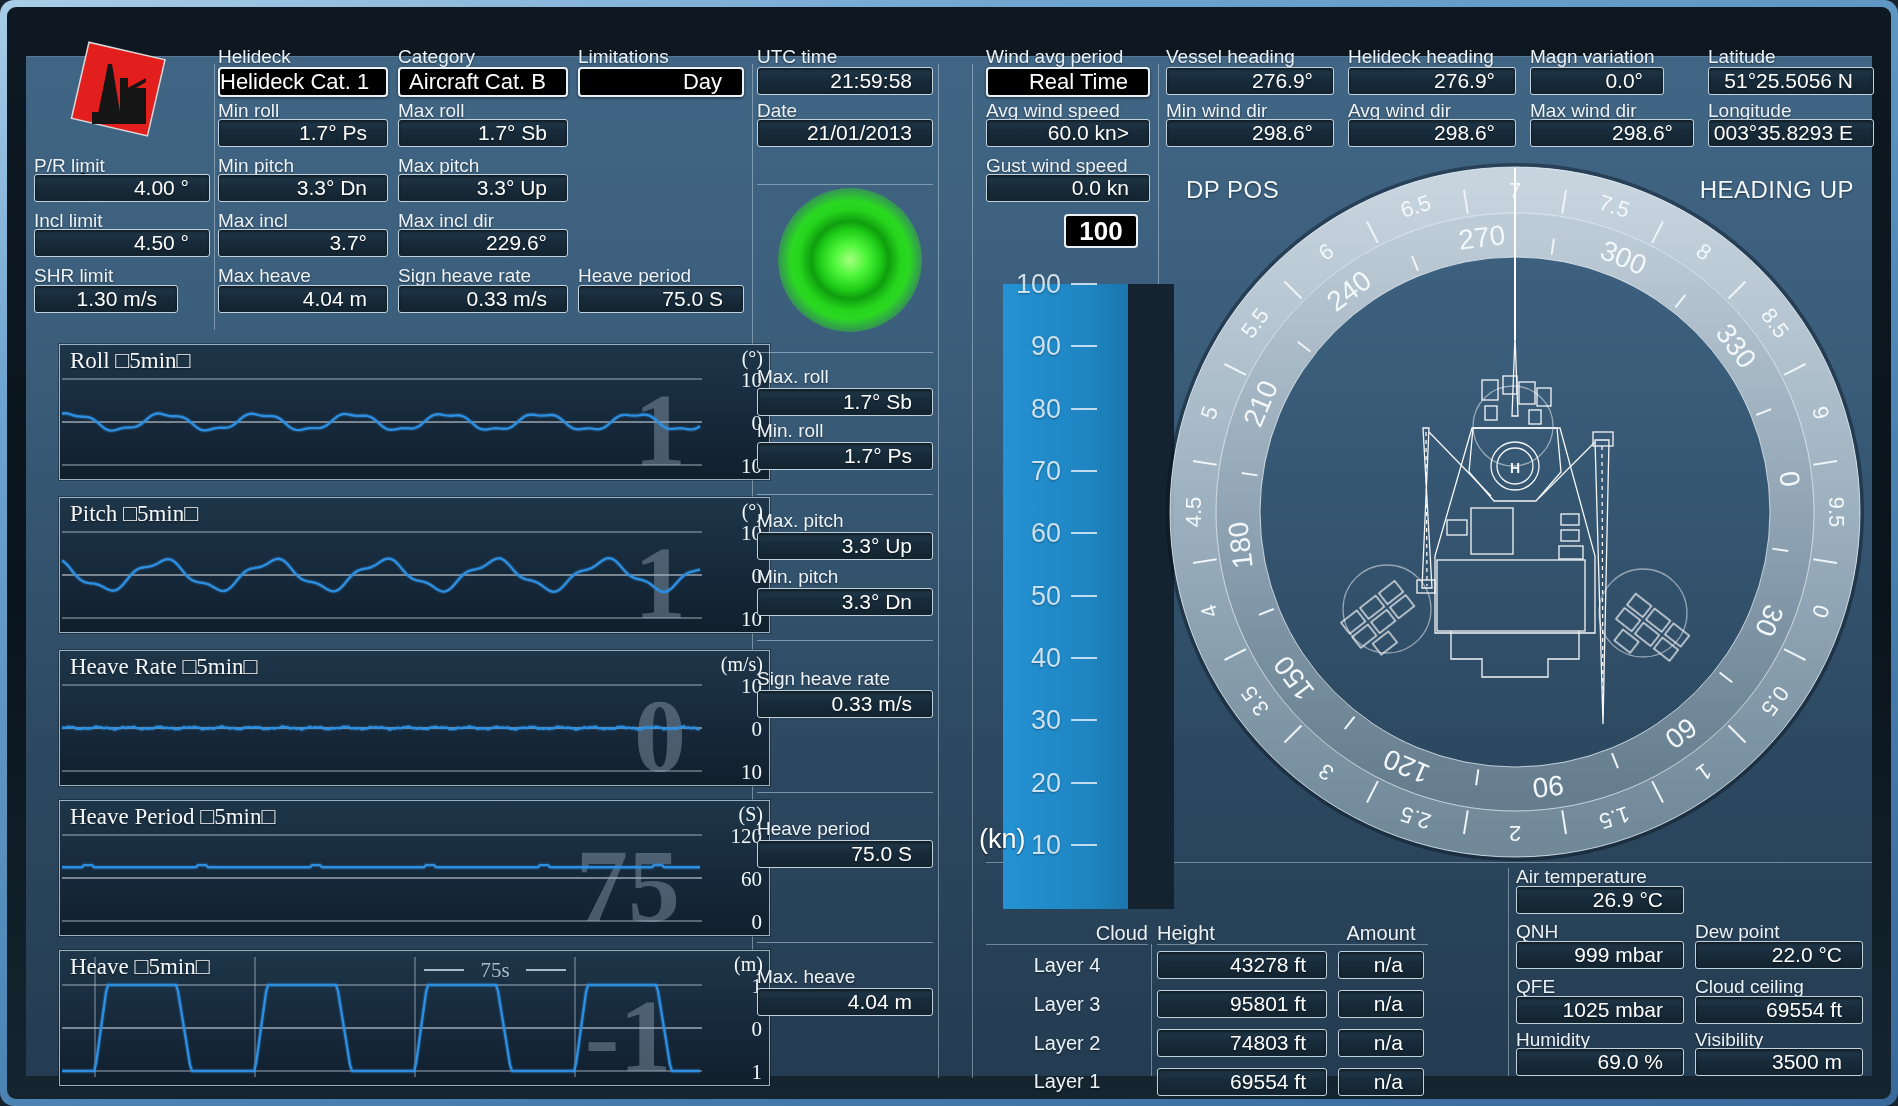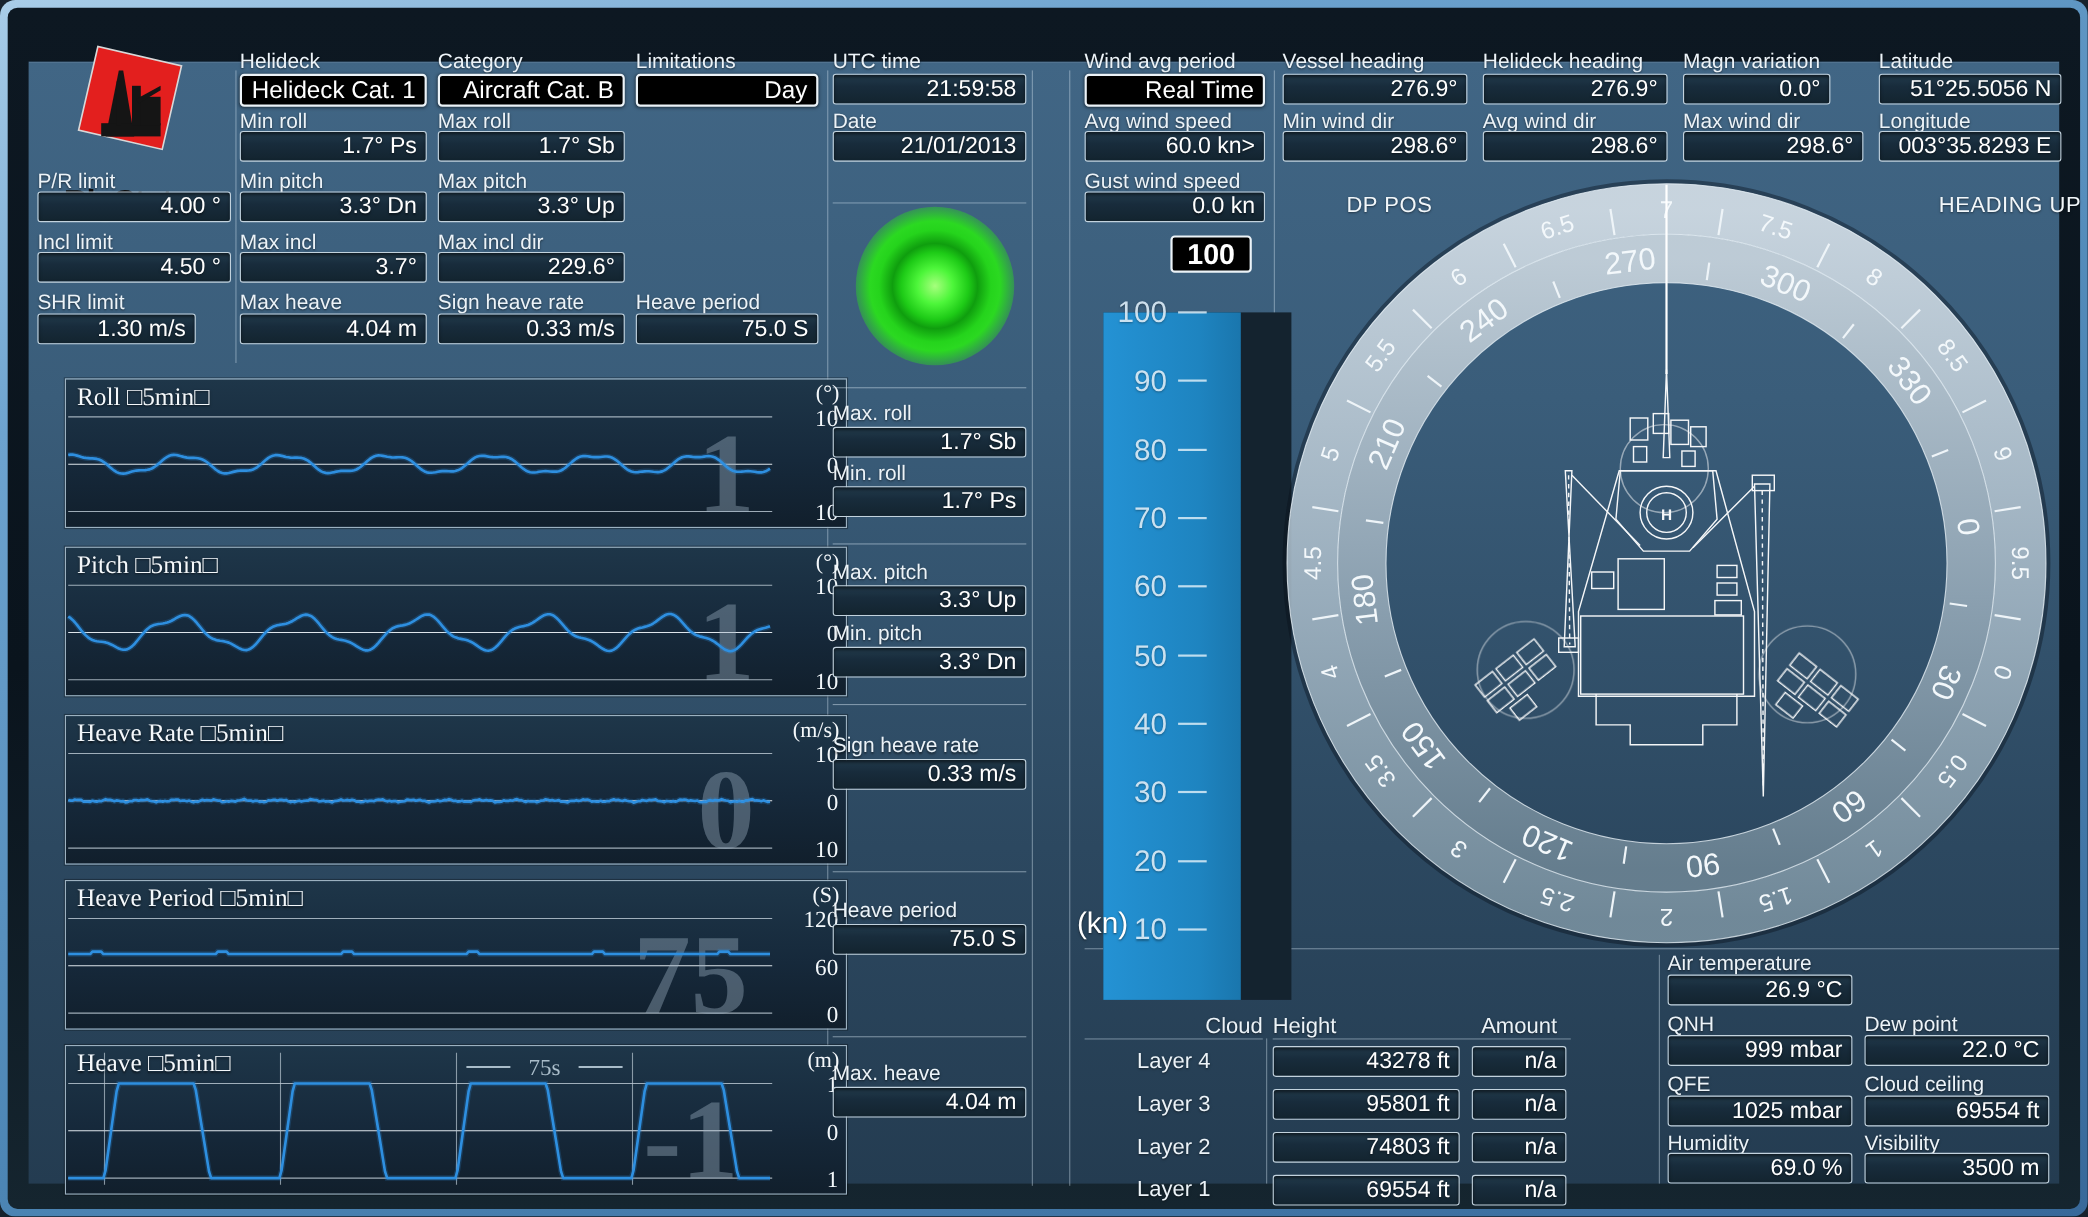--- a/index.html
+++ b/index.html
@@ -1,34 +1,34 @@
 <!DOCTYPE html>
 <html><head>
 <meta charset="utf-8">
 <title>RigStat Helideck Monitor</title>
 <style>
   html,body{margin:0;padding:0;background:#16222d;font-family:"Liberation Sans",sans-serif;}
   .stage{position:relative;width:1898px;height:1106px;background:linear-gradient(160deg,#a9cde8 0%,#6da3cf 22%,#4c85b4 60%,#38699a 100%);border-radius:14px;overflow:hidden;}
   .bezel{position:absolute;left:7px;top:7px;right:7px;bottom:7px;border-radius:9px;background:linear-gradient(180deg,#0d1822 0%,#0a141d 55%,#15252f 100%);}
   .content{position:absolute;left:26px;top:56px;right:26px;bottom:30px;background:linear-gradient(180deg,#416685 0%,#3a5d7a 30%,#2c4860 70%,#243c51 100%);box-shadow:inset 0 1px 0 rgba(255,255,255,.12);}
   .lbl{position:absolute;height:20px;font-size:19px;color:#ecf3f8;text-shadow:0 1px 2px rgba(0,0,0,.55);white-space:nowrap;}
-  .val{position:absolute;height:28px;box-sizing:border-box;background:linear-gradient(180deg,#223b4c 0%,#182c3c 40%,#13242f 100%);border:1px solid #c2d2dd;border-radius:3px;color:#fff;font-size:21px;line-height:25px;text-align:right;padding-right:8px;box-shadow:inset 0 2px 3px rgba(0,0,0,.55);text-shadow:0 1px 2px rgba(0,0,0,.5);white-space:nowrap;}
+  .val{position:absolute;height:28px;box-sizing:border-box;background:linear-gradient(180deg,#223b4c 0%,#182c3c 40%,#13242f 100%);border:1px solid #c2d2dd;border-radius:3px;color:#fff;font-size:21px;line-height:25px;text-align:right;padding-right:20px;box-shadow:inset 0 2px 3px rgba(0,0,0,.55);text-shadow:0 1px 2px rgba(0,0,0,.5);white-space:nowrap;}
   .sel{height:30px;background:#000;border:2px solid #ecf3f8;border-radius:4px;font-size:22px;line-height:26px;box-shadow:0 1px 3px rgba(0,0,0,.5);}
   .vdiv{position:absolute;width:1px;background:rgba(205,222,235,.45);}
   .hdiv{position:absolute;height:1px;background:rgba(205,222,235,.45);}
   .sep{position:absolute;height:1px;background:rgba(205,222,235,.5);}
   .btn{position:absolute;box-sizing:border-box;background:linear-gradient(180deg,#2b4659 0%,#1e3445 50%,#192c3b 100%);border:1px solid #b9cad6;border-radius:8px;color:#f2f7fa;font-size:22px;text-align:center;padding-top:42px;line-height:28px;box-shadow:inset 0 1px 0 rgba(255,255,255,.25),0 2px 4px rgba(0,0,0,.4);cursor:pointer;text-shadow:0 1px 2px rgba(0,0,0,.6);}
   .btn-dot{position:absolute;top:8px;right:12px;width:11px;height:11px;border-radius:50%;background:radial-gradient(circle at 35% 35%,#9dff7a 0%,#39e22a 45%,#17a112 100%);}
   .greenlight{position:absolute;border-radius:50%;background:radial-gradient(circle,#a6ff7d 0%,#4df63a 16%,#1ecb17 30%,#0f9e0e 38%,#25d41c 50%,#2bd921 58%,rgba(43,215,33,.45) 70%,rgba(43,215,33,0) 82%);}
   .chart{position:absolute;left:33px;width:709px;height:134px;background:linear-gradient(180deg,#1e3649 0%,#16293b 55%,#111f2c 100%);border:1px solid #9cb1c0;box-shadow:0 0 0 1px rgba(0,0,0,.3);font-family:Liberation Serif, serif;}
   .chart .title{position:absolute;left:10px;top:3px;font-size:23px;color:#f4f8fb;text-shadow:0 1px 2px rgba(0,0,0,.6);white-space:nowrap;z-index:2;}
   .chart .unit{position:absolute;right:6px;top:2px;font-size:20px;color:#f4f8fb;z-index:2;}
   .chart svg{position:absolute;left:0;top:0;}
   .logo-text{position:absolute;font-size:30px;font-weight:bold;color:#0a0a0a;letter-spacing:-1px;text-shadow:1px 1px 1px rgba(130,140,150,.9);}
-  .captext{position:absolute;font-size:20px;color:#f2f7fa;letter-spacing:.5px;text-shadow:0 1px 2px rgba(0,0,0,.5);white-space:nowrap;margin-left:38px;}
+  .captext{position:absolute;font-size:24px;color:#f2f7fa;letter-spacing:.5px;text-shadow:0 1px 2px rgba(0,0,0,.5);white-space:nowrap;}
   #gauge{position:absolute;left:977px;top:212px;width:172px;height:660px;}
   .gauge-track{position:absolute;left:0;top:16px;width:171px;height:625px;background:#14232f;}
   .gauge-bar{position:absolute;left:0;top:16px;width:125px;height:625px;background:linear-gradient(90deg,#2492d4 0%,#1e84c0 70%,#1a76ad 100%);}
   .glabel{position:absolute;left:0;width:58px;text-align:right;font-size:27px;height:32px;line-height:32px;color:rgba(218,236,247,.92);text-shadow:0 1px 2px rgba(0,0,0,.35);}
   .gtick{position:absolute;left:68px;width:26px;height:2px;background:rgba(218,236,247,.85);}
   .kn{position:absolute;font-size:27px;color:#fff;text-shadow:0 1px 2px rgba(0,0,0,.6);}
   .gvalbox{position:absolute;box-sizing:border-box;background:#000;border:2px solid #ecf3f8;border-radius:4px;color:#fff;font-size:26px;font-weight:bold;text-align:center;line-height:30px;}
   .hdr{position:absolute;font-size:20px;color:#ecf3f8;text-shadow:0 1px 2px rgba(0,0,0,.5);}
   .cloudname{position:absolute;font-size:20px;color:#ecf3f8;text-align:center;text-shadow:0 1px 2px rgba(0,0,0,.5);}
 </style>

